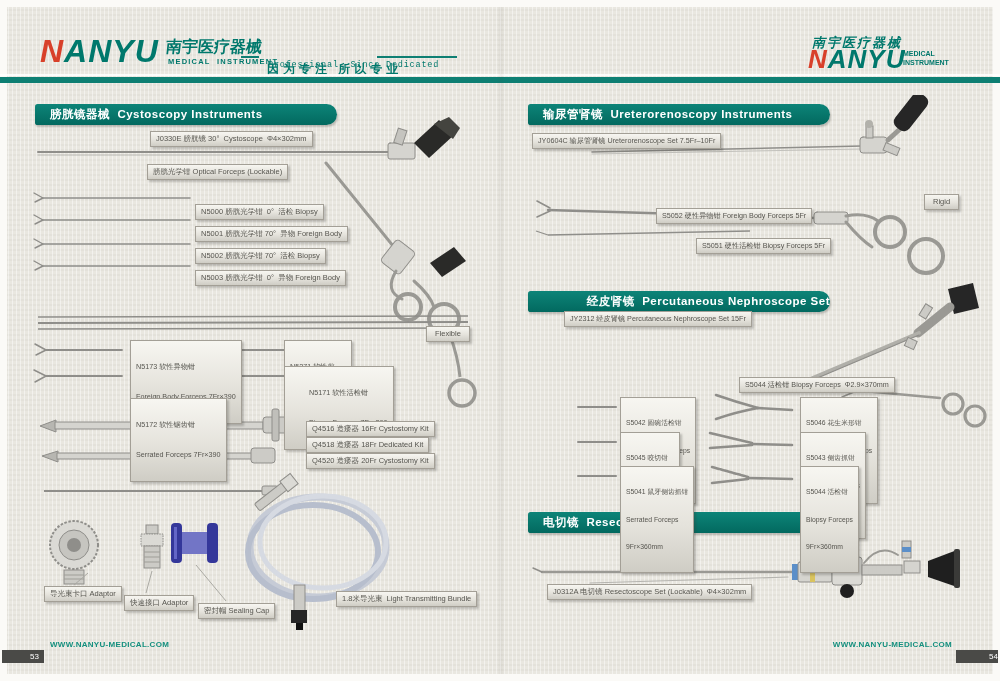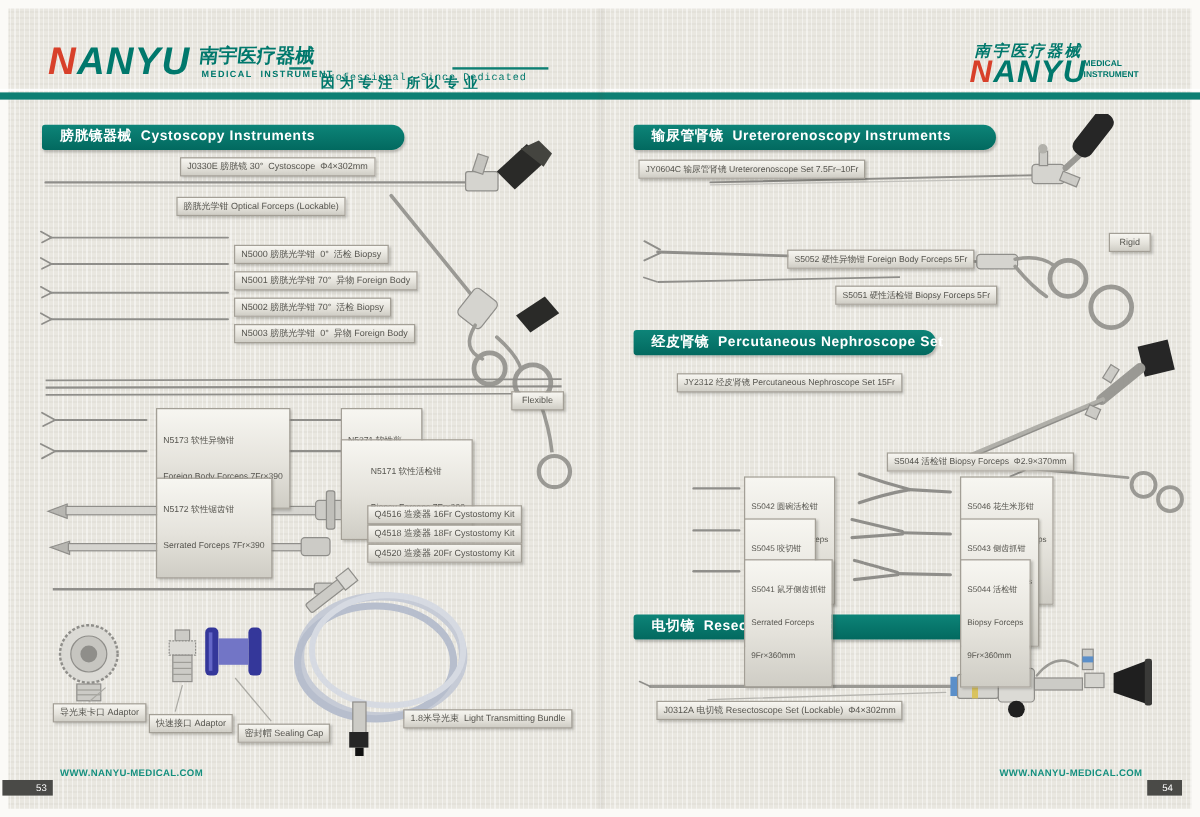--- a/index.html
+++ b/index.html
@@ -262,36 +262,36 @@
   <div class="lbl" style="left:284px;top:340px;font-size:7.2px;">
     <div class="ln">N5271 软性剪</div>
     <div class="ln">Scissors 7Fr×390</div>
   </div>
   <div class="lbl" style="left:284px;top:366px;font-size:7.2px;padding-left:24px;">
     <div class="ln">N5171 软性活检钳</div>
     <div class="ln">Biopsy Forceps 7Fr×390</div>
   </div>
 
   <div class="lbl" style="left:306px;top:421px;text-align:right;">Q4516 造瘘器 16Fr Cystostomy Kit</div>
-  <div class="lbl" style="left:306px;top:437px;">Q4518 造瘘器 18Fr Cystostomy Kit</div>
+  <div class="lbl" style="left:306px;top:437px;">Q4518 造瘘器 18Fr Dedicated Kit</div>
   <div class="lbl" style="left:306px;top:453px;">Q4520 造瘘器 20Fr Cystostomy Kit</div>
 
   <div class="lbl" style="left:44px;top:586px;">导光束卡口 Adaptor</div>
   <div class="lbl" style="left:124px;top:595px;">快速接口 Adaptor</div>
   <div class="lbl" style="left:198px;top:603px;">密封帽 Sealing Cap</div>
   <div class="lbl" style="left:336px;top:591px;">1.8米导光束  Light Transmitting Bundle</div>
 
   <div class="banner" style="left:528px;top:104px;width:302px;"><span>输尿管肾镜  Ureterorenoscopy Instruments</span></div>
 
   <div class="lbl" style="left:532px;top:133px;font-size:7.2px;">JY0604C 输尿管肾镜 Ureterorenoscope Set 7.5Fr–10Fr</div>
   <div class="lbl" style="left:924px;top:194px;padding:2px 8px;">Rigid</div>
   <div class="lbl" style="left:656px;top:208px;font-size:7.2px;">S5052 硬性异物钳 Foreign Body Forceps 5Fr</div>
   <div class="lbl" style="left:696px;top:238px;font-size:7.2px;">S5051 硬性活检钳 Biopsy Forceps 5Fr</div>
 
-  <div class="banner" style="left:528px;top:275px;width:252px;"><span>经皮肾镜  Percutaneous Nephroscope Set</span></div>
+  <div class="banner" style="left:528px;top:291px;width:302px;text-align:right;"><span>经皮肾镜  Percutaneous Nephroscope Set</span></div>
 
   <div class="lbl" style="left:564px;top:311px;font-size:7.2px;">JY2312 经皮肾镜 Percutaneous Nephroscope Set 15Fr</div>
   <div class="lbl" style="left:739px;top:377px;font-size:7.2px;">S5044 活检钳 Biopsy Forceps  Φ2.9×370mm</div>
 
   <div class="lbl" style="left:620px;top:397px;font-size:6.8px;">
     <div class="ln">S5042 圆碗活检钳</div>
     <div class="ln">Spoon Head Forceps</div>
     <div class="ln">9Fr×360mm</div>
   </div>
   <div class="lbl" style="left:620px;top:432px;font-size:6.8px;">
@@ -319,15 +319,15 @@
     <div class="ln">Biopsy Forceps</div>
     <div class="ln">9Fr×360mm</div>
   </div>
 
   <div class="banner" style="left:528px;top:512px;width:302px;"><span>电切镜  Resectoscope Set</span></div>
   <div class="lbl" style="left:547px;top:584px;">J0312A 电切镜 Resectoscope Set (Lockable)  Φ4×302mm</div>
 
   <div class="pgbar" style="left:2px;top:638px;width:42px;text-align:right;padding-right:5px;">53</div>
   <div class="site" style="left:50px;top:640px;">WWW.NANYU-MEDICAL.COM</div>
   <div class="site" style="right:48px;top:640px;">WWW.NANYU-MEDICAL.COM</div>
-  <div class="pgbar" style="left:956px;top:638px;width:29px;text-align:center;padding-left:5px;">54</div>
+  <div class="pgbar" style="left:956px;top:638px;width:42px;text-align:right;padding-left:5px;">54</div>
 
 </div>
 
 </body></html>

